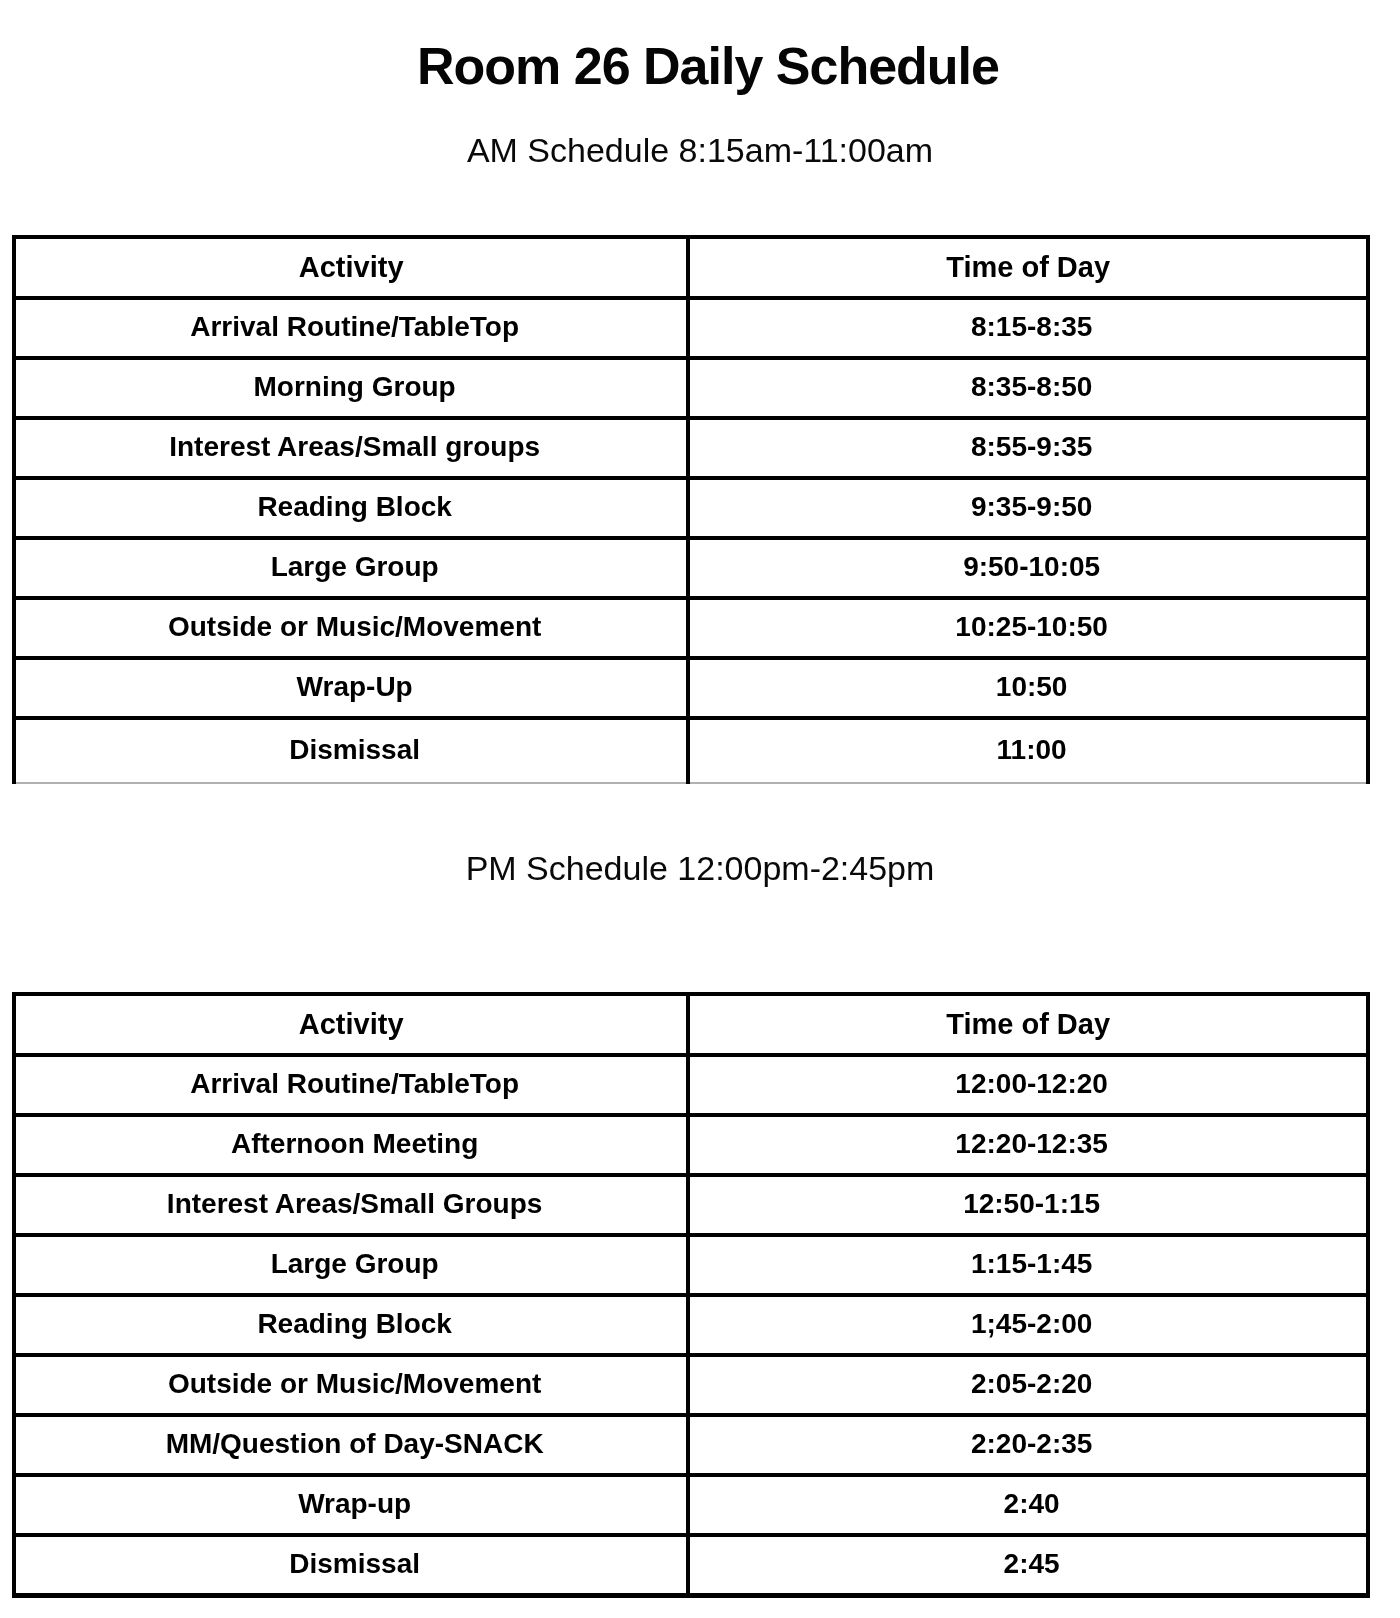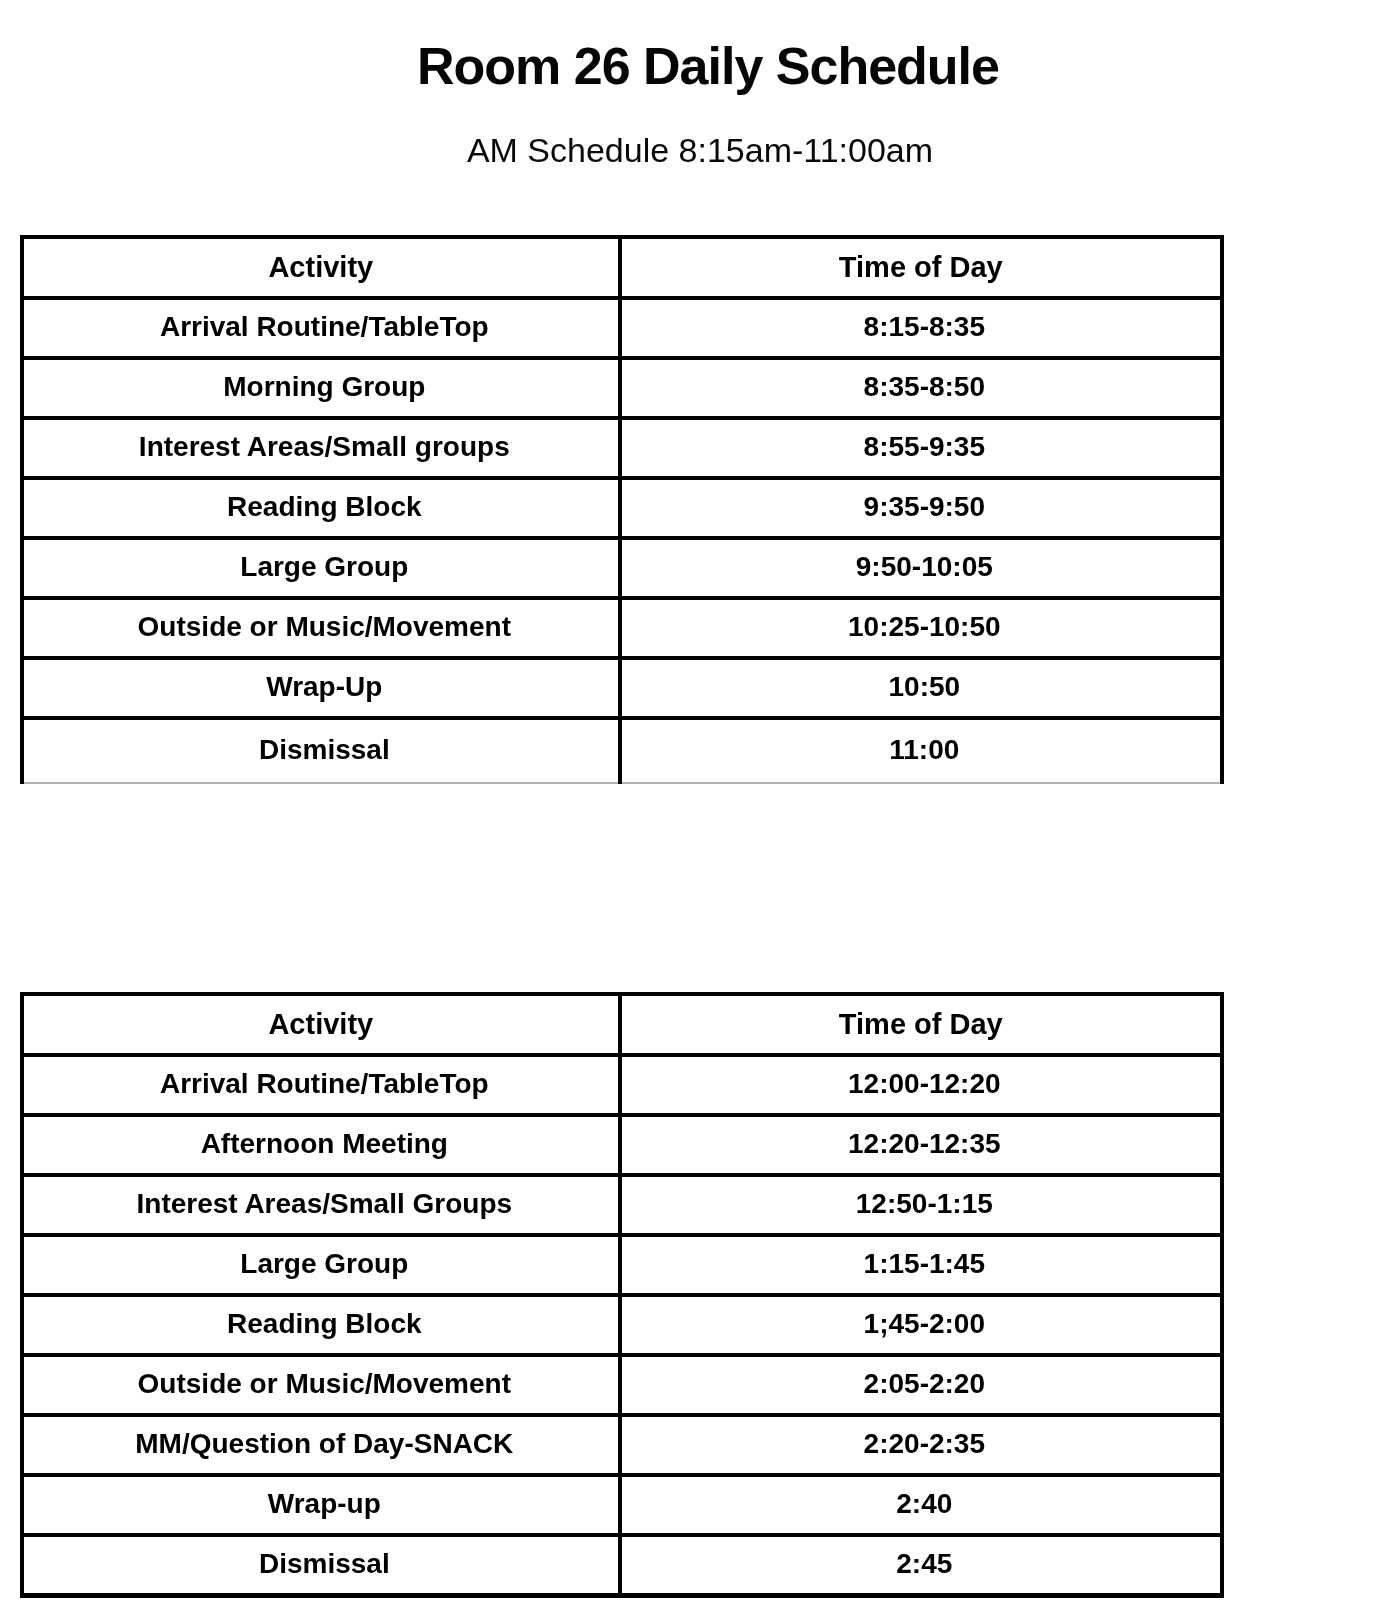--- a/index.html
+++ b/index.html
@@ -42,22 +42,22 @@
     text-align: center;
     font-size: 34px;
     font-weight: 400;
     color: #090909;
   }
   .am-heading { top: 131px; }
   .pm-heading { top: 849px; }
 
   table.schedule {
     position: absolute;
-    left: 20px;
-    width: 1204px;
+    left: 12px;
+    width: 1358px;
     border-collapse: collapse;
     table-layout: fixed;
   }
   .am-table { top: 235px; }
   .pm-table { top: 992px; }
 
   table.schedule th,
   table.schedule td {
     border: 4px solid #000000;
     overflow: hidden;
@@ -144,20 +144,21 @@
           <td>Wrap-Up</td>
           <td>10:50</td>
         </tr>
         <tr>
           <td>Dismissal</td>
           <td>11:00</td>
         </tr>
       </tbody>
   </table>
 
+  <h2 class="section-heading pm-heading">PM Schedule 12:00pm-2:45pm</h2>
 
   <table class="schedule pm-table">
     <colgroup>
       <col style="width:49.8%">
       <col style="width:50.2%">
     </colgroup>
     <thead>
       <tr>
         <th>Activity</th>
         <th>Time of Day</th>

